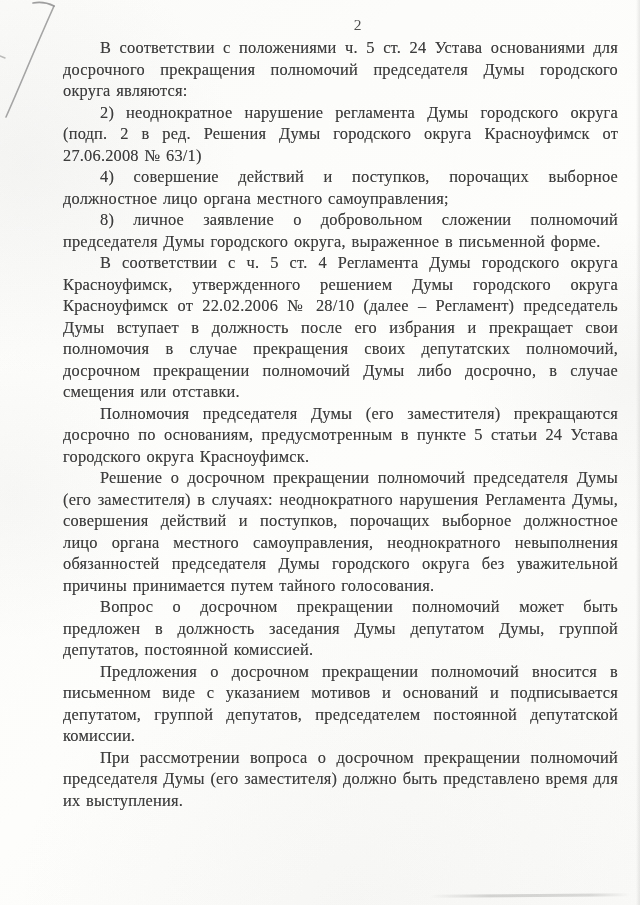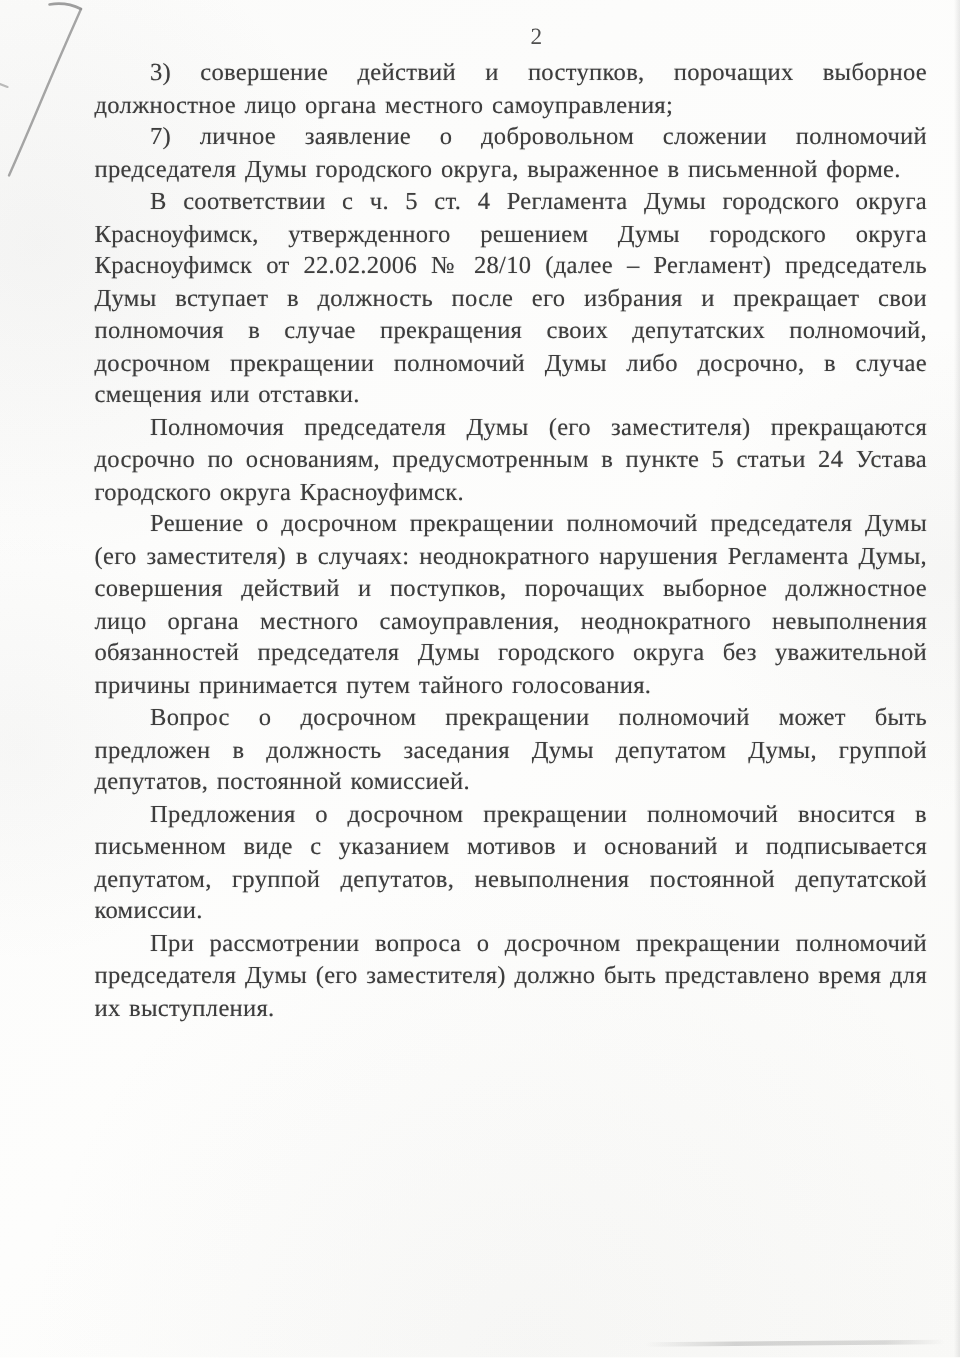--- a/index.html
+++ b/index.html
@@ -87,26 +87,28 @@
 
   <svg class="pen-mark" viewBox="0 0 70 135" xmlns="http://www.w3.org/2000/svg" aria-hidden="true">
     <path d="M33 3 Q44 1 54 6" fill="none" stroke="#8e8e8e" stroke-width="1.7" stroke-linecap="round" opacity="0.85"></path>
     <path d="M54 6 Q38 42 25 73 Q14 99 6 117" fill="none" stroke="#909090" stroke-width="1.6" stroke-linecap="round" opacity="0.8"></path>
     <path d="M0 56 L5 58" fill="none" stroke="#a0a0a0" stroke-width="1.4" stroke-linecap="round" opacity="0.7"></path>
   </svg>
 
   <div class="page-number">2</div>
 
   <div class="doc-body">
-      <p class="para">3) совершение действий и поступков, порочащих выборное должностное лицо органа местного самоуправления;</p>
-      <p class="para">7) личное заявление о добровольном сложении полномочий председателя Думы городского округа, выраженное в письменной форме.</p>
+      <p class="para">В соответствии с положениями ч. 5 ст. 24 Устава основаниями для досрочного прекращения полномочий председателя Думы городского округа являются:</p>
+      <p class="para">2) неоднократное нарушение регламента Думы городского округа (подп. 2 в ред. Решения Думы городского округа Красноуфимск от 27.06.2008 № 63/1)</p>
+      <p class="para">4) совершение действий и поступков, порочащих выборное должностное лицо органа местного самоуправления;</p>
+      <p class="para">8) личное заявление о добровольном сложении полномочий председателя Думы городского округа, выраженное в письменной форме.</p>
       <p class="para">В соответствии с ч. 5 ст. 4 Регламента Думы городского округа Красноуфимск, утвержденного решением Думы городского округа Красноуфимск от 22.02.2006 № 28/10 (далее – Регламент) председатель Думы вступает в должность после его избрания и прекращает свои полномочия в случае прекращения своих депутатских полномочий, досрочном прекращении полномочий Думы либо досрочно, в случае смещения или отставки.</p>
       <p class="para">Полномочия председателя Думы (его заместителя) прекращаются досрочно по основаниям, предусмотренным в пункте 5 статьи 24 Устава городского округа Красноуфимск.</p>
       <p class="para">Решение о досрочном прекращении полномочий председателя Думы (его заместителя) в случаях: неоднократного нарушения Регламента Думы, совершения действий и поступков, порочащих выборное должностное лицо органа местного самоуправления, неоднократного невыполнения обязанностей председателя Думы городского округа без уважительной причины принимается путем тайного голосования.</p>
       <p class="para">Вопрос о досрочном прекращении полномочий может быть предложен в должность заседания Думы депутатом Думы, группой депутатов, постоянной комиссией.</p>
-      <p class="para">Предложения о досрочном прекращении полномочий вносится в письменном виде с указанием мотивов и оснований и подписывается депутатом, группой депутатов, невыполнения постоянной депутатской комиссии.</p>
+      <p class="para">Предложения о досрочном прекращении полномочий вносится в письменном виде с указанием мотивов и оснований и подписывается депутатом, группой депутатов, председателем постоянной депутатской комиссии.</p>
       <p class="para">При рассмотрении вопроса о досрочном прекращении полномочий председателя Думы (его заместителя) должно быть представлено время для их выступления.</p>
     </div>
 
   <div class="right-edge-shadow"></div>
   <div class="bottom-smudge"></div>
 
 </div>
 
 </body></html>

